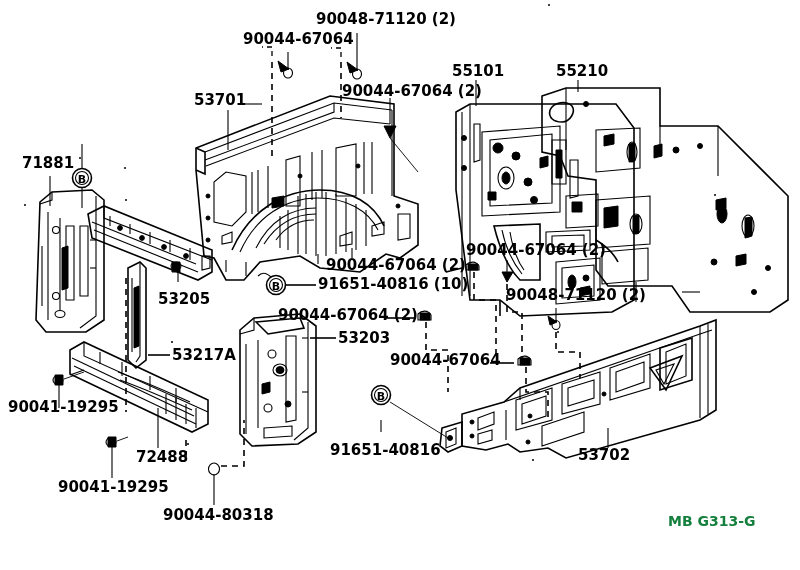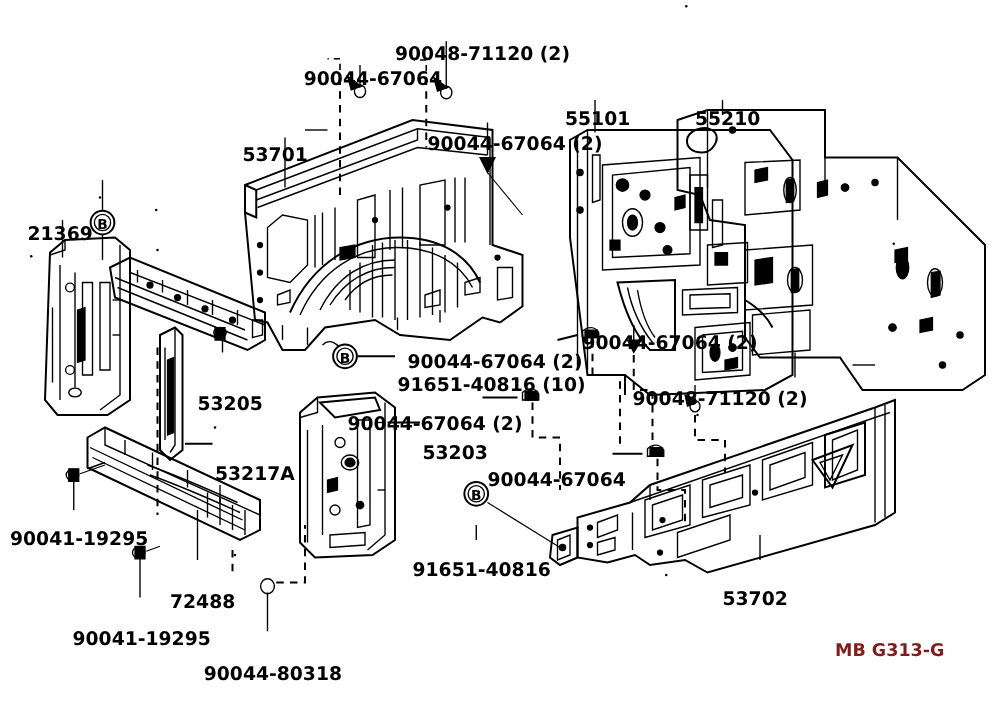--- a/index.html
+++ b/index.html
@@ -26,32 +26,31 @@
   }
   .lbl {
     position: absolute;
     font-family: "DejaVu Sans", sans-serif;
     font-weight: bold;
     font-size: 13.5px;
     letter-spacing: -0.3px;
     color: #000000;
     white-space: nowrap;
     line-height: 1;
-    margin-top: 24px;
   }
   .lbl.big {
     font-size: 15px;
     letter-spacing: 0px;
   }
   .footer-code {
     position: absolute;
     font-family: "DejaVu Sans", sans-serif;
     font-weight: bold;
     font-size: 14px;
-    color: #7f1d1d;
+    color: #15803d;
     white-space: nowrap;
     letter-spacing: 0px;
   }
   svg { display: block; }
   .ln { stroke: #000; stroke-width: 1.6; fill: none; }
   .ln-thin { stroke: #000; stroke-width: 1.1; fill: none; }
   .ln-hair { stroke: #000; stroke-width: 0.9; fill: none; }
   .ln-dash { stroke: #000; stroke-width: 1.6; fill: none; stroke-dasharray: 6 5; }
   .ln-dash-fine { stroke: #000; stroke-width: 1.3; fill: none; stroke-dasharray: 5 4; }
   .fillblk { fill: #000; stroke: #000; stroke-width: 1; }
@@ -426,32 +425,32 @@
       <circle cx="533" cy="460" r="1" fill="#000"></circle>
     </g>
   </svg>
 
   <div class="lbl big" style="left:316px; top:12px;">90048-71120 (2)</div>
   <div class="lbl big" style="left:243px; top:32px;">90044-67064</div>
   <div class="lbl big" style="left:342px; top:84px;">90044-67064 (2)</div>
   <div class="lbl big" style="left:452px; top:64px;">55101</div>
   <div class="lbl big" style="left:556px; top:64px;text-align:right;">55210</div>
   <div class="lbl big" style="left:194px; top:93px;">53701</div>
-  <div class="lbl big" style="left:22px;  top:156px;">21369</div>
+  <div class="lbl big" style="left:22px;  top:156px;">71881</div>
   <div class="lbl big" style="left:158px; top:292px;">53205</div>
   <div class="lbl big" style="left:326px; top:258px;">90044-67064 (2)</div>
   <div class="lbl big" style="left:318px; top:277px;text-align:center;">91651-40816 (10)</div>
   <div class="lbl big" style="left:466px; top:243px;">90044-67064 (2)</div>
   <div class="lbl big" style="left:506px; top:288px;">90048-71120 (2)</div>
   <div class="lbl big" style="left:278px; top:308px;">90044-67064 (2)</div>
   <div class="lbl big" style="left:338px; top:331px;text-align:right;">53203</div>
   <div class="lbl big" style="left:390px; top:353px;">90044-67064</div>
   <div class="lbl big" style="left:172px; top:348px;text-align:center;">53217A</div>
   <div class="lbl big" style="left:8px;   top:400px;">90041-19295</div>
   <div class="lbl big" style="left:136px; top:450px;">72488</div>
   <div class="lbl big" style="left:58px;  top:480px;">90041-19295</div>
   <div class="lbl big" style="left:163px; top:508px;">90044-80318</div>
-  <div class="lbl big" style="left:330px; top:425px;">91651-40816</div>
+  <div class="lbl big" style="left:330px; top:443px;">91651-40816</div>
   <div class="lbl big" style="left:578px; top:448px;">53702</div>
 
   <div class="footer-code" style="left:668px; top:513px;">MB G313-G</div>
 
 </div>
 
 </body></html>

